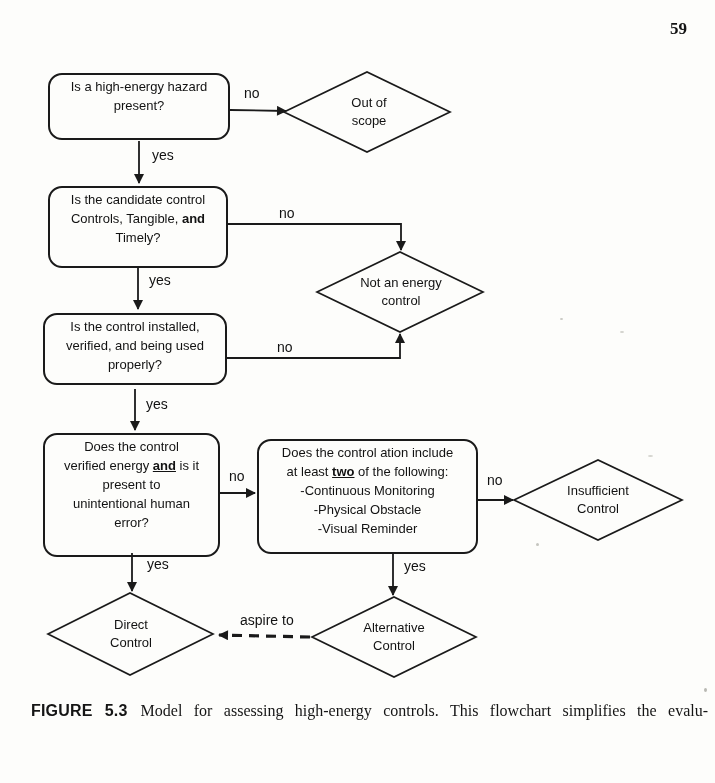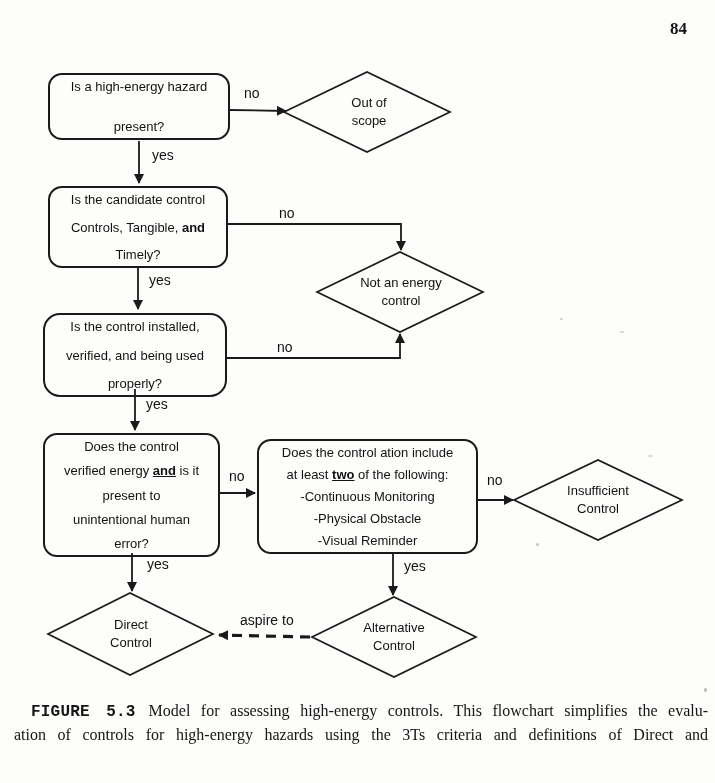--- a/index.html
+++ b/index.html
@@ -28,21 +28,21 @@
   }
   
   .lines{position:absolute;left:0;top:0;pointer-events:none;}
   .conn{fill:none;stroke:var(--ink);stroke-width:1.8;}
   .conn-dashed{fill:none;stroke:var(--ink);stroke-width:3.2;stroke-dasharray:10 7;}
   .diamond{fill:none;stroke:var(--ink);stroke-width:1.7;}
   
   .rbox{
     position:absolute;box-sizing:border-box;
     border:2px solid var(--ink);border-radius:14px;
-    display:flex;flex-direction:column;justify-content:space-between;align-items:center;
+    display:flex;flex-direction:column;justify-content:flex-start;align-items:center;
     text-align:center;
     font:13px/19px "Liberation Sans",sans-serif;color:#121212;
     padding:2px 20px;background:transparent;
   }
   .rbox .ln{white-space:nowrap;}
   .emph-b{font-weight:700;}
   .emph-u{font-weight:700;text-decoration:underline;}
   
   .dtext{
     position:absolute;transform:translate(-50%,-50%);
@@ -56,32 +56,32 @@
   }
   
   .caption{
     position:absolute;left:14px;top:700px;width:694px;
     font:16px/21.5px "Liberation Serif",serif;color:#151515;
   }
   .cap-line{display:block;}
   .jline{text-align:justify;text-align-last:justify;}
   .cap-line1{text-indent:17px;}
   .cap-label{
-    font-family:Liberation Mono, monospace;font-weight:700;font-size:16px;
+    font-family:Liberation Sans, sans-serif;font-weight:700;font-size:16px;
     margin-right:13px;letter-spacing:.2px;
   }
   
   .speck{position:absolute;border-radius:50%;}
 </style>
 </head>
 <body>
 
 <div class="page">
 
-  <div class="page-num">84</div>
+  <div class="page-num">59</div>
 
   <svg class="lines" width="715" height="783" viewBox="0 0 715 783">
     <defs>
       <marker id="ah" viewBox="0 0 10 10" refX="9" refY="5" markerWidth="11" markerHeight="10" markerUnits="userSpaceOnUse" orient="auto">
         <path d="M0,0 L10,5 L0,10 z" fill="#1a1a1a"></path>
       </marker>
     </defs>
 
     <path class="conn" d="M230,110 L286,111" marker-end="url(#ah)"></path>
     <path class="conn" d="M139,141 L139,183" marker-end="url(#ah)"></path>
@@ -106,21 +106,21 @@
     <div class="ln">Is a high-energy hazard</div>
     <div class="ln">present?</div>
   </div>
 
   <div class="rbox" style="left:48px;top:186px;width:180px;height:82px;">
     <div class="ln">Is the candidate control</div>
     <div class="ln"><span>Controls, Tangible, </span><span class="emph-b">and</span></div>
     <div class="ln">Timely?</div>
   </div>
 
-  <div class="rbox" style="left:43px;top:313px;width:184px;height:84px;border-radius:17px;">
+  <div class="rbox" style="left:43px;top:313px;width:184px;height:72px;">
     <div class="ln">Is the control installed,</div>
     <div class="ln">verified, and being used</div>
     <div class="ln">properly?</div>
   </div>
 
   <div class="rbox" style="left:43px;top:433px;width:177px;height:124px;">
     <div class="ln">Does the control</div>
     <div class="ln"><span>verified energy </span><span class="emph-u">and</span><span> is it</span></div>
     <div class="ln">present to</div>
     <div class="ln">unintentional human</div>
@@ -163,21 +163,20 @@
   <div class="elabel" style="left:277px;top:339px;">no</div>
   <div class="elabel" style="left:146px;top:396px;">yes</div>
   <div class="elabel" style="left:229px;top:468px;">no</div>
   <div class="elabel" style="left:487px;top:472px;">no</div>
   <div class="elabel" style="left:147px;top:556px;">yes</div>
   <div class="elabel" style="left:404px;top:558px;">yes</div>
   <div class="elabel" style="left:240px;top:612px;">aspire to</div>
 
   <div class="caption">
     <div class="cap-line jline cap-line1"><span class="cap-label">FIGURE 5.3</span><span>Model for assessing high-energy controls. This flowchart simplifies the evalu-</span></div>
-    <div class="cap-line jline">ation of controls for high-energy hazards using the 3Ts criteria and definitions of Direct and</div>
   </div>
 
   <div class="speck" style="left:560px;top:318px;width:3px;height:2px;background:#c9c9c3;"></div>
   <div class="speck" style="left:620px;top:331px;width:4px;height:2px;background:#d2d2cc;"></div>
   <div class="speck" style="left:648px;top:455px;width:5px;height:2px;background:#d5d5cf;"></div>
   <div class="speck" style="left:536px;top:543px;width:3px;height:3px;background:#c5c5bf;"></div>
   <div class="speck" style="left:704px;top:688px;width:3px;height:4px;background:#b9b9b3;"></div>
 
 </div>
 

